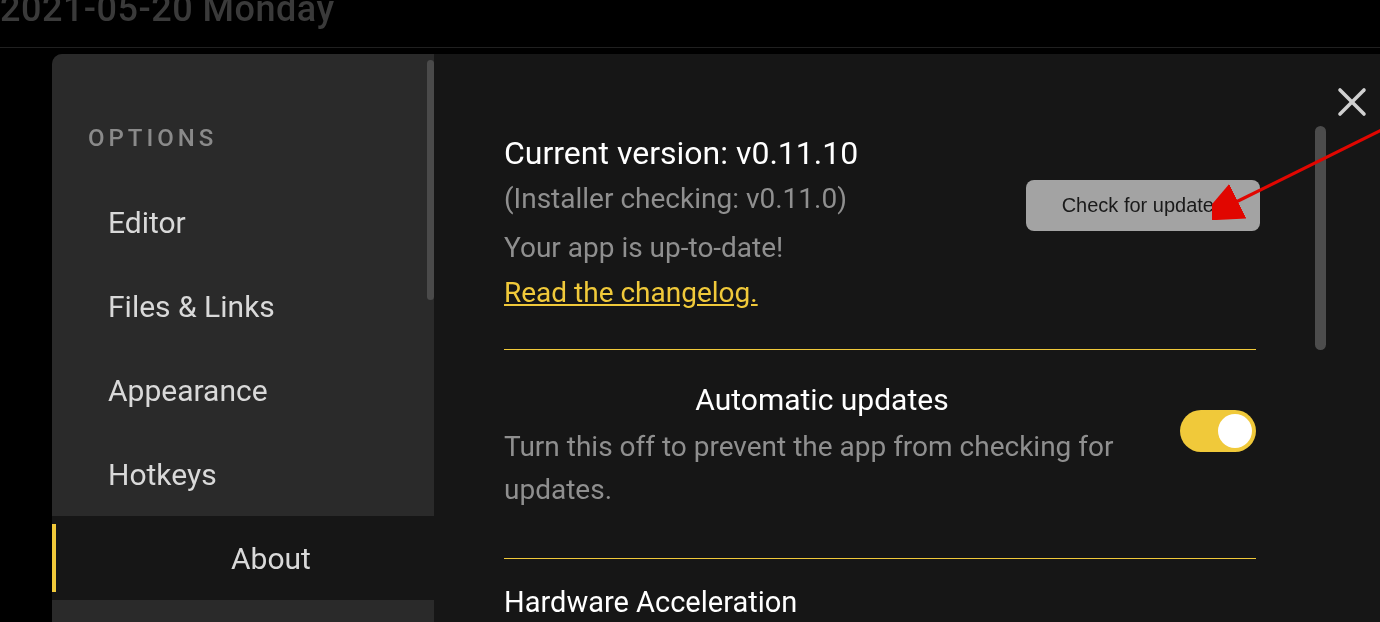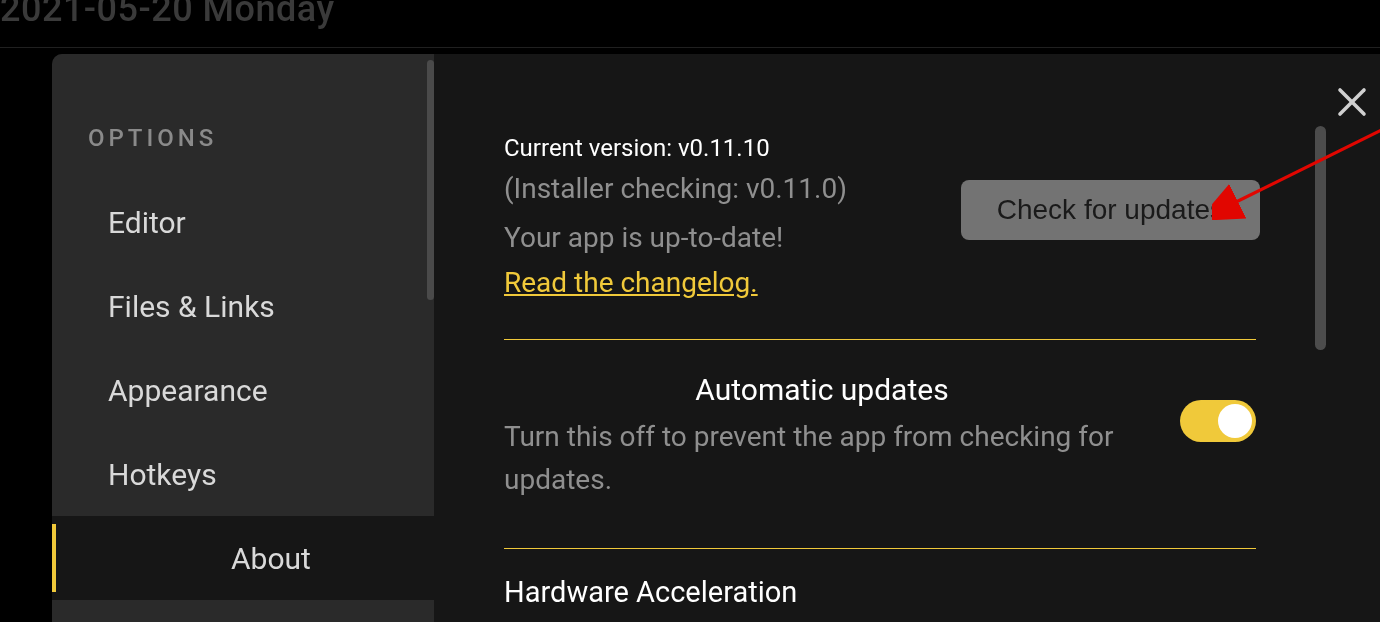--- a/index.html
+++ b/index.html
@@ -129,21 +129,21 @@
     display: flex;
     align-items: flex-start;
     justify-content: space-between;
     gap: 24px;
   }
   .version-block {
     flex: 1;
   }
   .current-version {
     color: #ffffff;
-    font-size: 24px;
+    font-size: 32px;
     font-weight: 400;
     margin-bottom: 10px;
   }
   .installer-version {
     color: #8f8f8f;
     font-size: 28px;
     margin-bottom: 10px;
   }
   .uptodate {
     color: #8f8f8f;
@@ -152,23 +152,23 @@
     margin-top: 16px;
   }
   .changelog-link {
     color: #f0c93a;
     font-size: 28px;
     text-decoration: underline;
     cursor: pointer;
   }
 
   .check-button {
-    background: #737373;
+    background: #a3a3a3;
     color: #1a1a1a;
-    font-size: 28px;
+    font-size: 20px;
     padding: 14px 36px;
     border: none;
     border-radius: 8px;
     cursor: pointer;
     margin-top: 46px;
     white-space: nowrap;
   }
 
   .divider {
     height: 1px;

